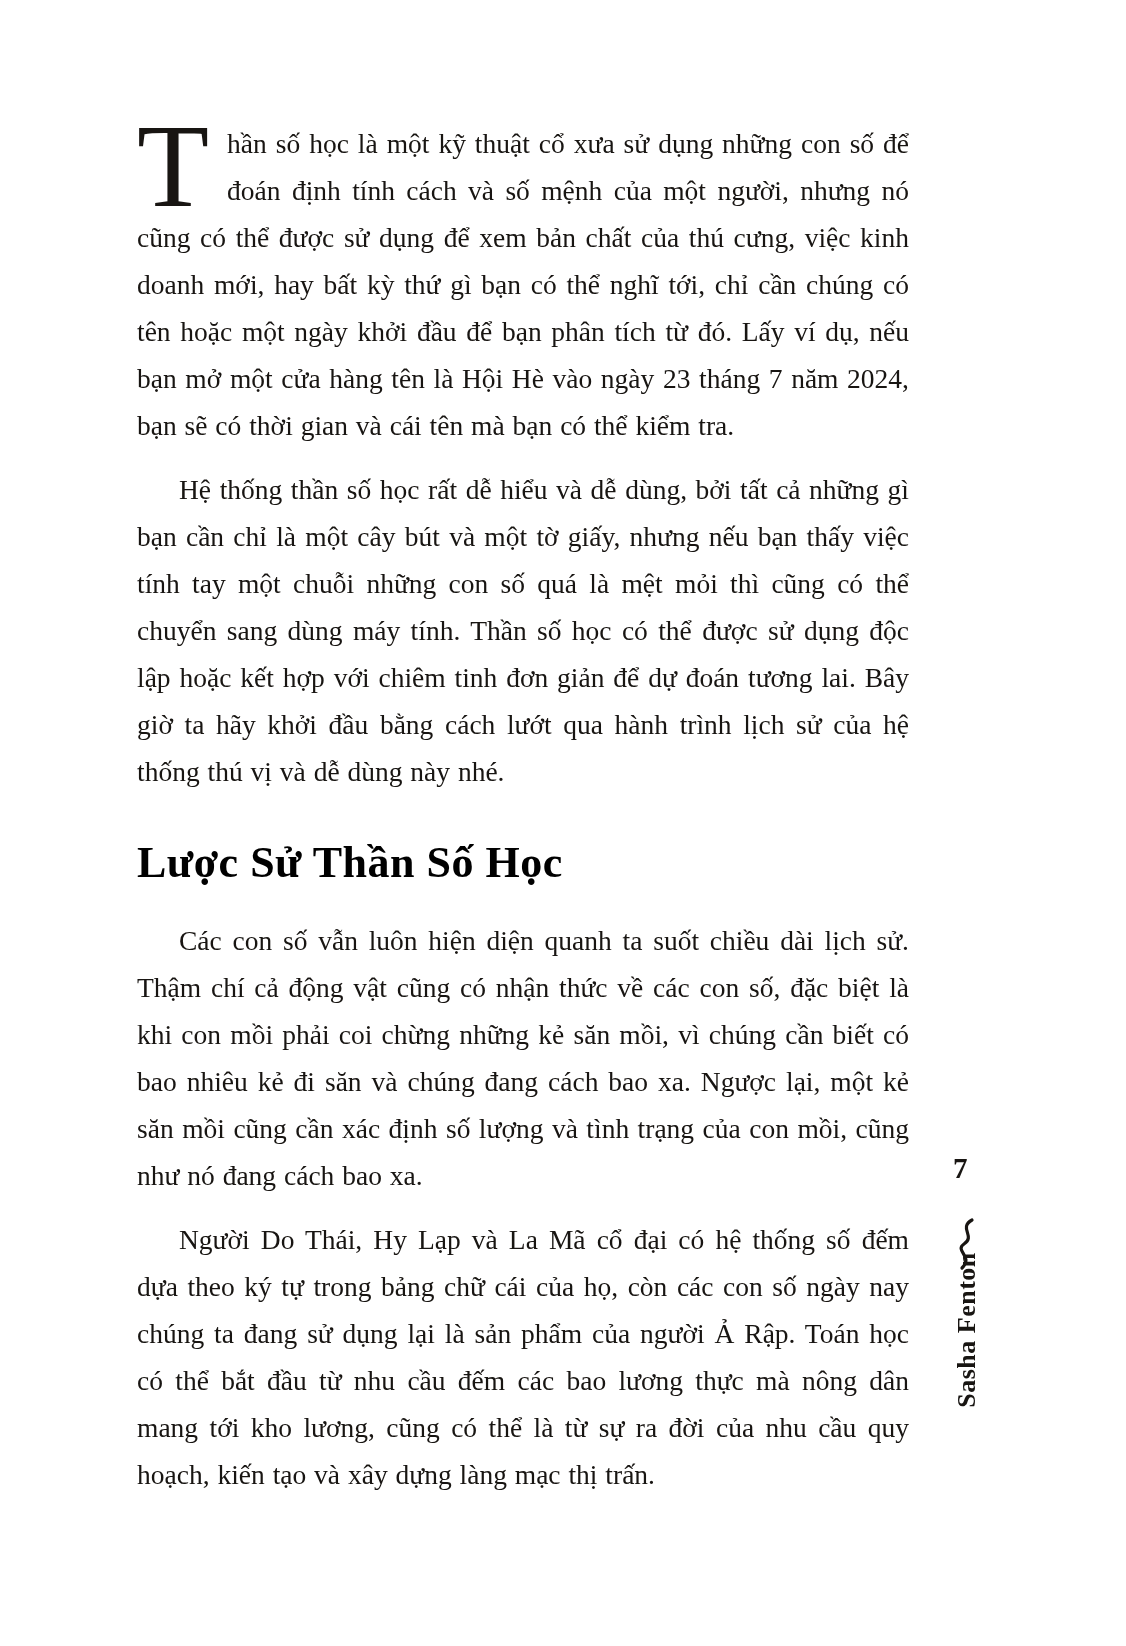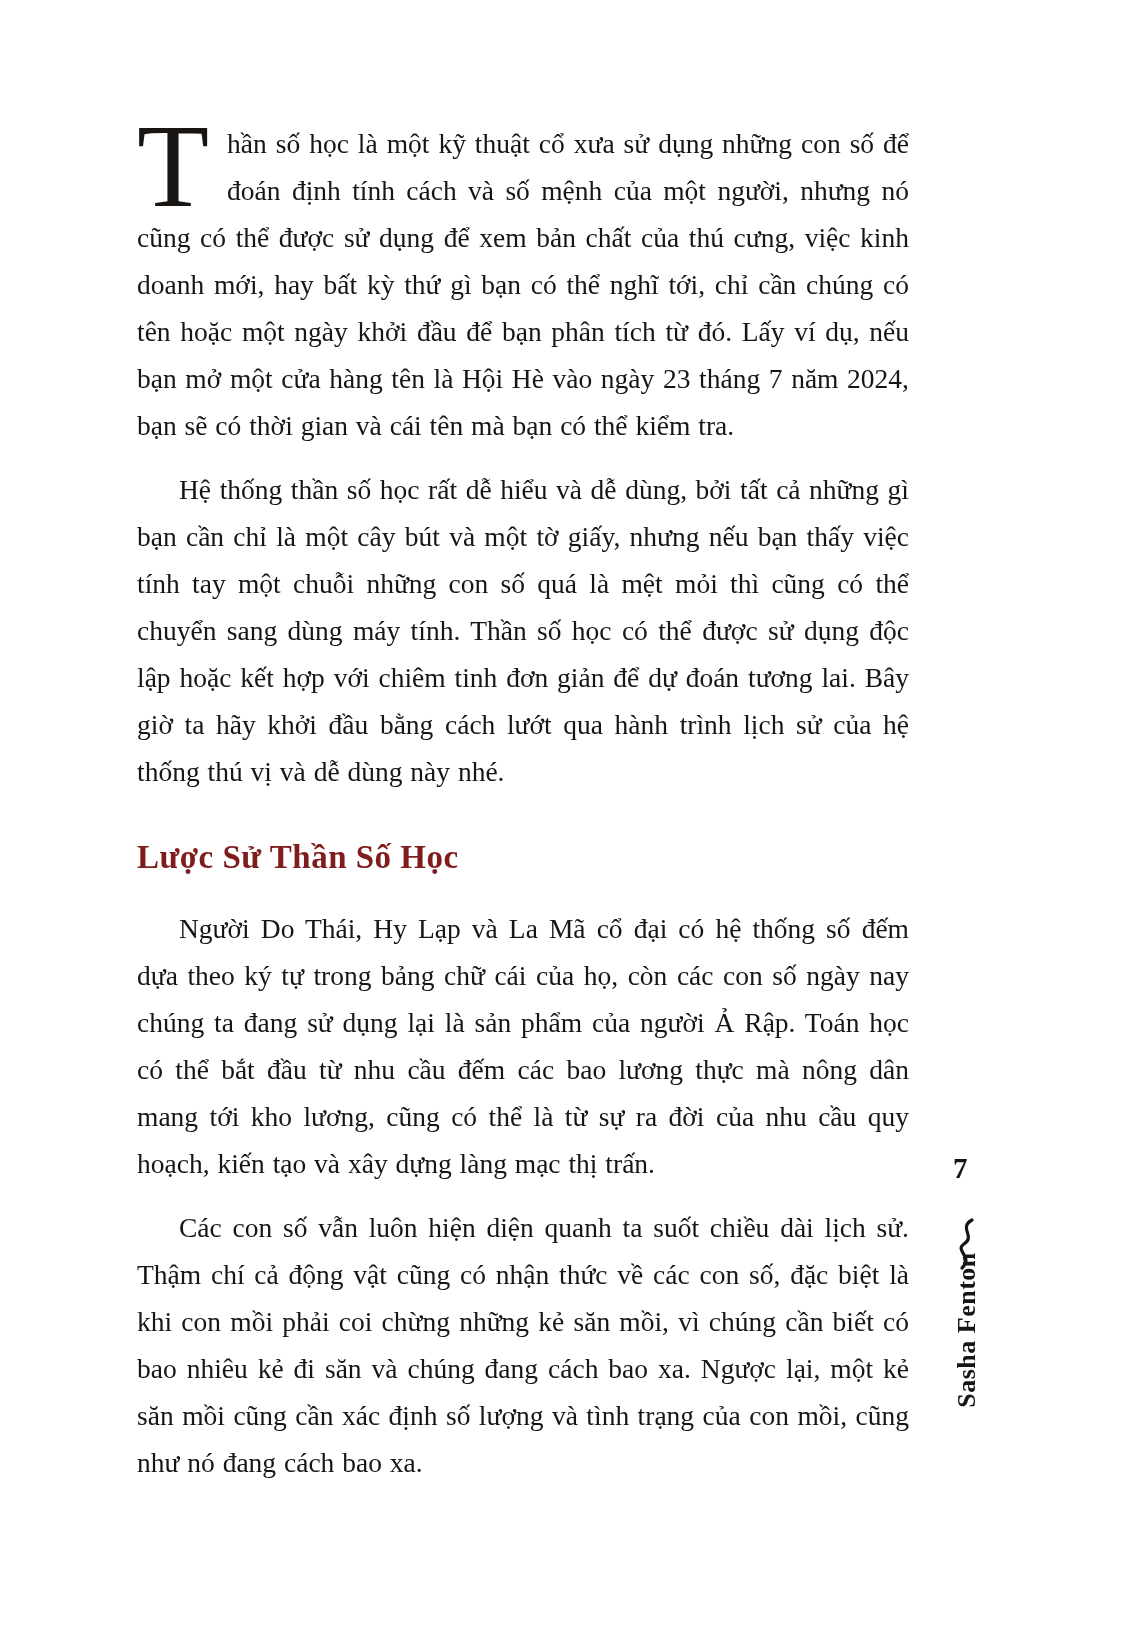--- a/index.html
+++ b/index.html
@@ -35,26 +35,26 @@
   }
   .dropcap {
     float: left;
     font-size: 118px;
     line-height: 86px;
     padding: 4px 18px 0 0;
     font-weight: 400;
     color: #181512;
   }
   .section-heading {
-    font-size: 33px;
+    font-size: 44px;
     line-height: 1.1;
     font-weight: bold;
     margin: 44px 0 30px 0;
     letter-spacing: 0.5px;
-    color: #7f1d1d;
+    color: #000000;
   }
   .page-number {
     position: absolute;
     left: 953px;
     top: 1152px;
     font-size: 29px;
     font-weight: bold;
     color: #181512;
   }
   .flourish {
@@ -85,23 +85,23 @@
   <div class="content">
 
     <p class="para">
       <span class="dropcap">T</span><span>hần số học là một kỹ thuật cổ xưa sử dụng những con số để đoán định tính cách và số mệnh của một người, nhưng nó cũng có thể được sử dụng để xem bản chất của thú cưng, việc kinh doanh mới, hay bất kỳ thứ gì bạn có thể nghĩ tới, chỉ cần chúng có tên hoặc một ngày khởi đầu để bạn phân tích từ đó. Lấy ví dụ, nếu bạn mở một cửa hàng tên là Hội Hè vào ngày 23 tháng 7 năm 2024, bạn sẽ có thời gian và cái tên mà bạn có thể kiểm tra.</span>
     </p>
 
     <p class="para indent">Hệ thống thần số học rất dễ hiểu và dễ dùng, bởi tất cả những gì bạn cần chỉ là một cây bút và một tờ giấy, nhưng nếu bạn thấy việc tính tay một chuỗi những con số quá là mệt mỏi thì cũng có thể chuyển sang dùng máy tính. Thần số học có thể được sử dụng độc lập hoặc kết hợp với chiêm tinh đơn giản để dự đoán tương lai. Bây giờ ta hãy khởi đầu bằng cách lướt qua hành trình lịch sử của hệ thống thú vị và dễ dùng này nhé.</p>
 
     <h1 class="section-heading">Lược Sử Thần Số Học</h1>
 
+    <p class="para indent">Các con số vẫn luôn hiện diện quanh ta suốt chiều dài lịch sử. Thậm chí cả động vật cũng có nhận thức về các con số, đặc biệt là khi con mồi phải coi chừng những kẻ săn mồi, vì chúng cần biết có bao nhiêu kẻ đi săn và chúng đang cách bao xa. Ngược lại, một kẻ săn mồi cũng cần xác định số lượng và tình trạng của con mồi, cũng như nó đang cách bao xa.</p>
+
     <p class="para indent">Người Do Thái, Hy Lạp và La Mã cổ đại có hệ thống số đếm dựa theo ký tự trong bảng chữ cái của họ, còn các con số ngày nay chúng ta đang sử dụng lại là sản phẩm của người Ả Rập. Toán học có thể bắt đầu từ nhu cầu đếm các bao lương thực mà nông dân mang tới kho lương, cũng có thể là từ sự ra đời của nhu cầu quy hoạch, kiến tạo và xây dựng làng mạc thị trấn.</p>
-
-    <p class="para indent">Các con số vẫn luôn hiện diện quanh ta suốt chiều dài lịch sử. Thậm chí cả động vật cũng có nhận thức về các con số, đặc biệt là khi con mồi phải coi chừng những kẻ săn mồi, vì chúng cần biết có bao nhiêu kẻ đi săn và chúng đang cách bao xa. Ngược lại, một kẻ săn mồi cũng cần xác định số lượng và tình trạng của con mồi, cũng như nó đang cách bao xa.</p>
 
   </div>
 
   <div class="page-number">7</div>
 
   <svg class="flourish" viewBox="0 0 34 56" aria-hidden="true">
     <path d="M24 4 C10 12, 28 20, 16 28 C6 35, 26 40, 14 52" fill="none" stroke="#181512" stroke-width="3.2" stroke-linecap="round"></path>
   </svg>
 
   <div class="author-sidebar">Sasha Fenton</div>

